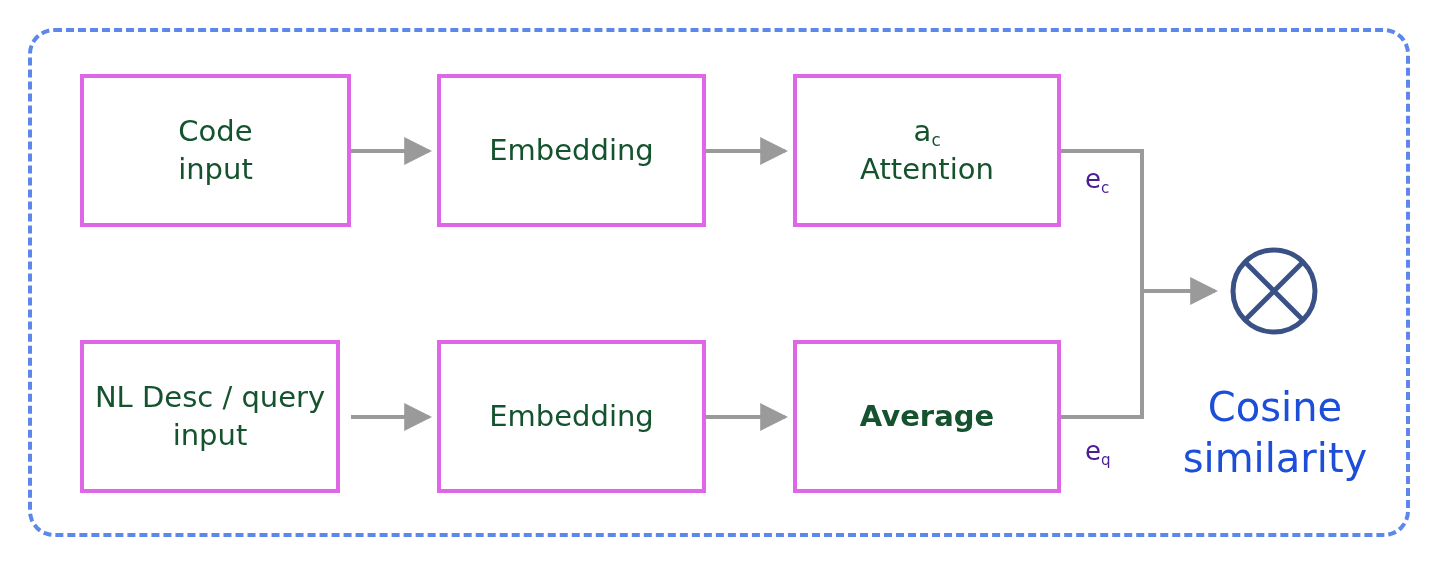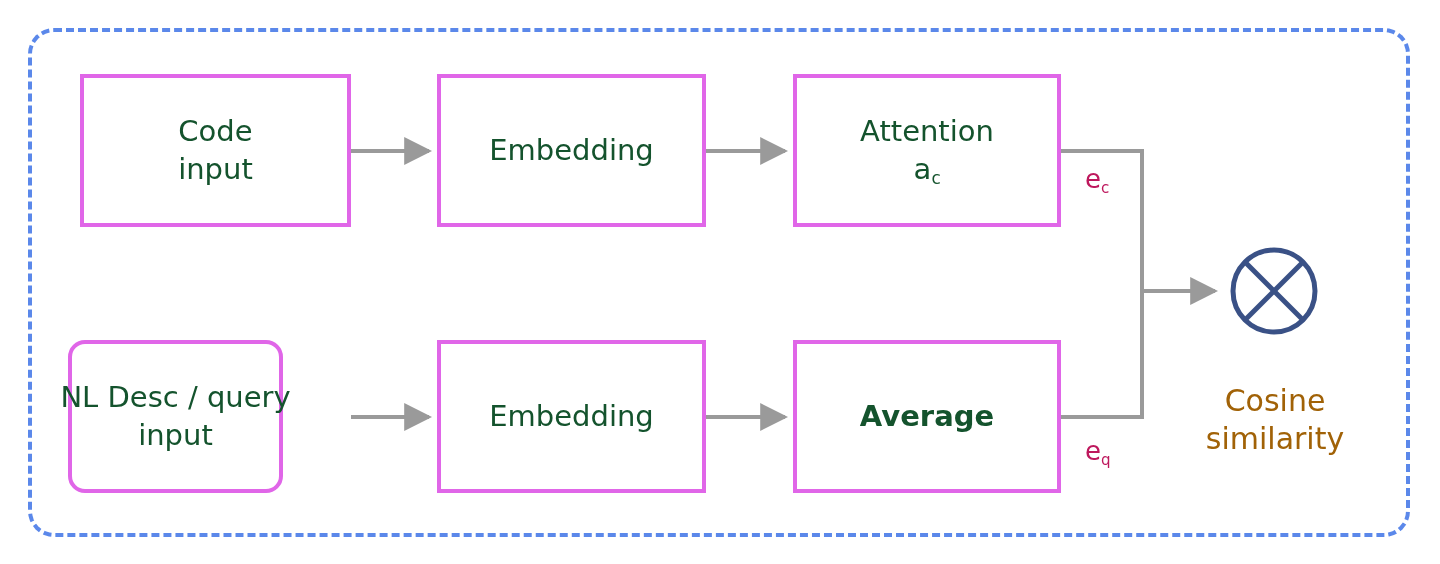--- a/index.html
+++ b/index.html
@@ -50,61 +50,61 @@
   .box sub {
     font-size: 0.58em;
     vertical-align: baseline;
     position: relative;
     top: 0.30em;
     left: 0.02em;
   }
   #box-code-input      { left: 80px;  top: 74px;  width: 271px; height: 153px; }
   #box-embedding-tc    { left: 437px; top: 74px;  width: 269px; height: 153px; }
   #box-attention-ac    { left: 793px; top: 74px;  width: 268px; height: 153px; }
-  #box-nl-query-input  { left: 68px;  top: 340px; width: 215px; height: 153px; border-radius: 17px; }
+  #box-nl-query-input  { left: 80px;  top: 340px; width: 260px; height: 153px; }
   #box-embedding-tq    { left: 437px; top: 340px; width: 269px; height: 153px; }
   #box-average         { left: 793px; top: 340px; width: 268px; height: 153px; font-weight: bold; }
 
   
   #box-nl-query-input .box-label { margin: 0 -10px; }
 
   
   #connectors {
     position: absolute;
     left: 0;
     top: 0;
     width: 1440px;
     height: 564px;
     pointer-events: none;
   }
   
   .edge-label {
     position: absolute;
-    color: #be185d;
+    color: #4c1d95;
     font-size: 26px;
     line-height: 1;
     white-space: nowrap;
   }
   .edge-label sub {
     font-size: 0.58em;
     vertical-align: baseline;
     position: relative;
     top: 0.30em;
   }
   #label-ec { left: 1085px; top: 166px; }
   #label-eq { left: 1085px; top: 438px; }
 
   #label-cosine-similarity {
     position: absolute;
     left: 1160px;
     top: 382px;
     width: 230px;
     text-align: center;
-    color: #a16207;
-    font-size: 30px;
+    color: #1d4ed8;
+    font-size: 40px;
     line-height: 1.28;
     white-space: pre-line;
   }
 </style>
 </head>
 <body>
 
 <div id="canvas">
 
   <div class="outer-dashed"></div>
@@ -145,22 +145,22 @@
   </div>
 
   <div class="box" id="box-embedding-tc">
     <span>
       <span class="box-label">Embedding</span>
     </span>
   </div>
 
   <div class="box" id="box-attention-ac">
     <span>
+      <span class="box-label"><span>a</span><sub>c</sub></span>
       <span class="box-label">Attention</span>
-      <span class="box-label"><span>a</span><sub>c</sub></span>
     </span>
   </div>
 
   <div class="box" id="box-nl-query-input">
     <span>
       <span class="box-label">NL Desc / query</span>
       <span class="box-label">input</span>
     </span>
   </div>
 

